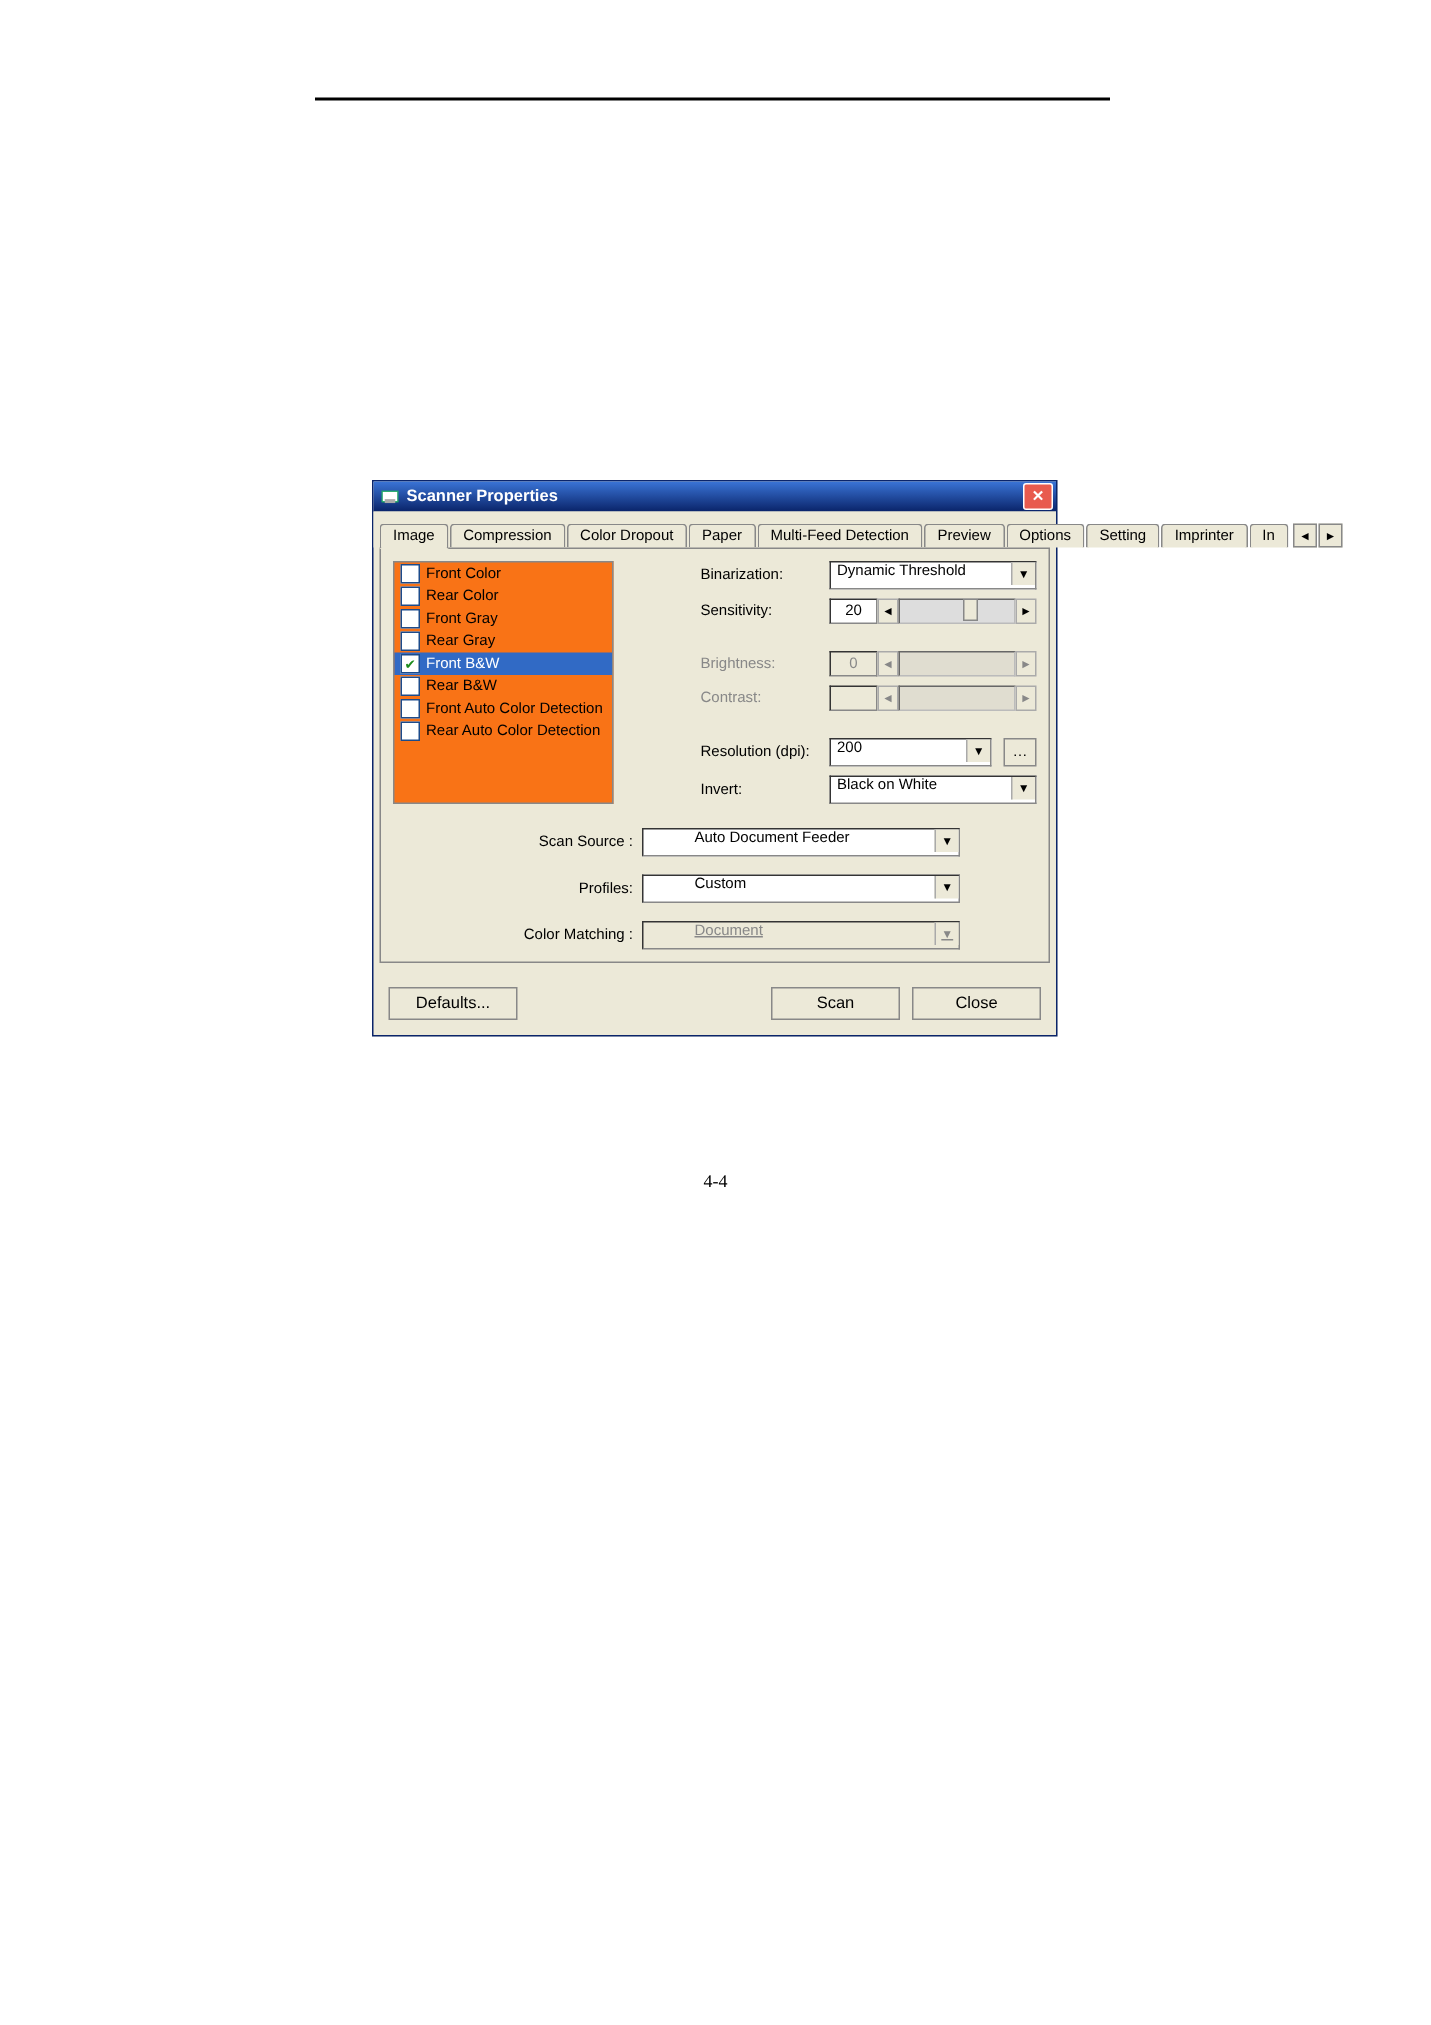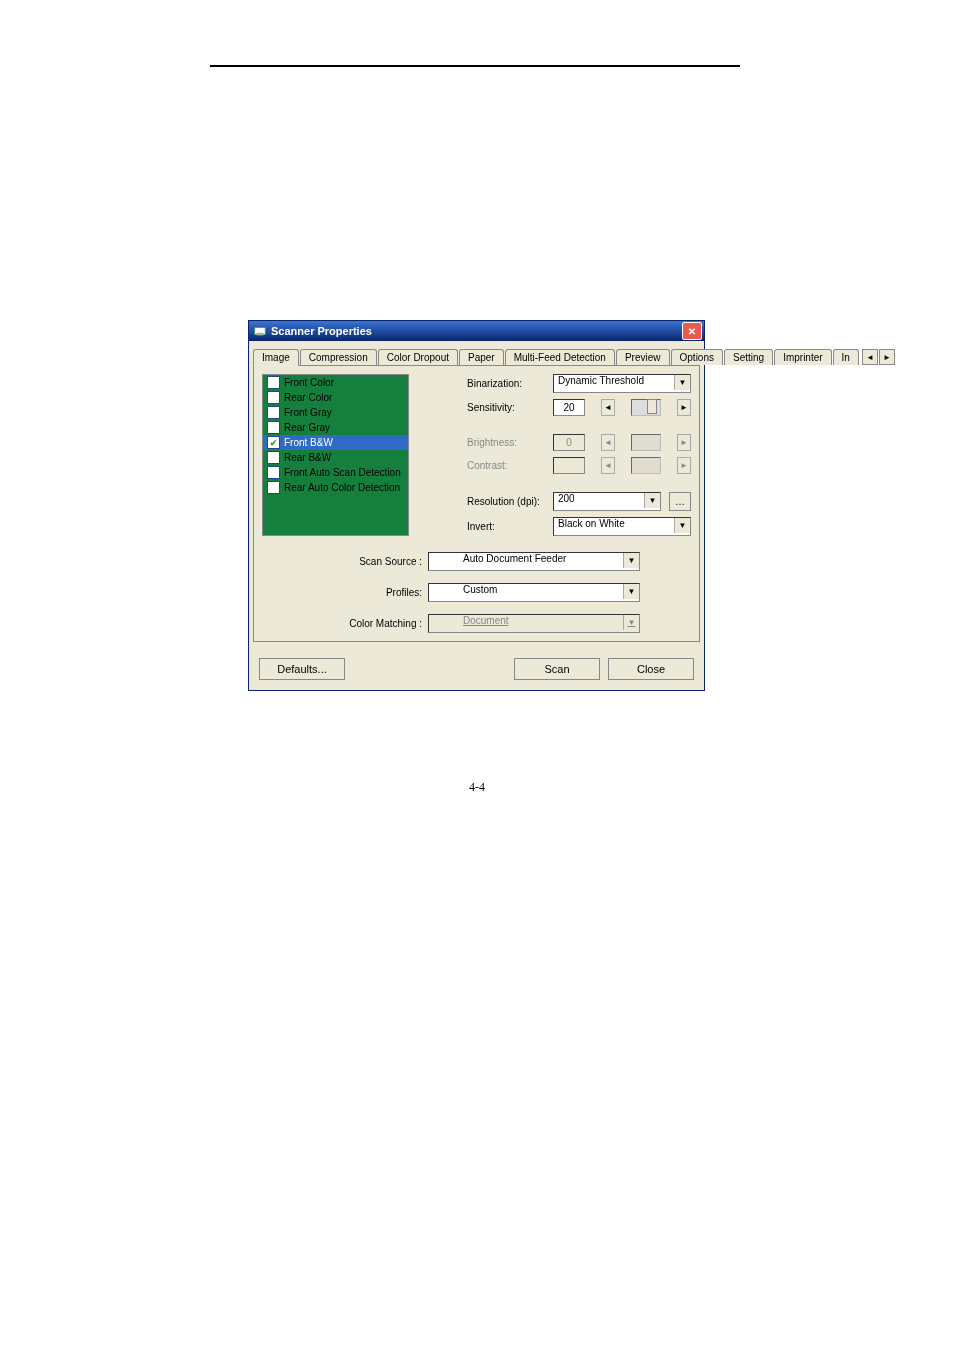--- a/index.html
+++ b/index.html
@@ -122,21 +122,21 @@
     position: relative;
     z-index: 1;
   }
   .top-row {
     display: flex;
     gap: 10px;
   }
   .image-list {
     width: 145px;
     border: 1px solid #888;
-    background: #15803d;
+    background: #f97316;
     font-size: 10px;
   }
   .image-list .chk-line {
     display: flex;
     align-items: center;
     gap: 4px;
     padding: 1px 4px;
     white-space: nowrap;
   }
   .chk-line.sel {
@@ -190,21 +190,21 @@
     border-left: 1px solid #aaa;
     display: flex;
     align-items: center;
     justify-content: center;
     font-size: 8px;
   }
   .slider-wrap {
     flex: 1;
     display: flex;
     align-items: flex-start;
-    gap: 16px;
+    gap: 0;
   }
   .slider-valbox {
     width: 26px; height: 15px;
     border: 1px inset #888;
     background: #fff;
     display: flex;
     align-items: center;
     justify-content: center;
     font-size: 10px;
     padding: 0 2px;
@@ -338,21 +338,21 @@
           <div class="chk-line sel">
             <span class="chk">✔</span>
             <span>Front B&amp;W</span>
           </div>
           <div class="chk-line">
             <span class="chk"></span>
             <span>Rear B&amp;W</span>
           </div>
           <div class="chk-line">
             <span class="chk"></span>
-            <span>Front Auto Scan Detection</span>
+            <span>Front Auto Color Detection</span>
           </div>
           <div class="chk-line">
             <span class="chk"></span>
             <span>Rear Auto Color Detection</span>
           </div>
         </div>
 
         <div class="settings-col">
           <div class="setting-row">
             <span class="label">Binarization:</span>

